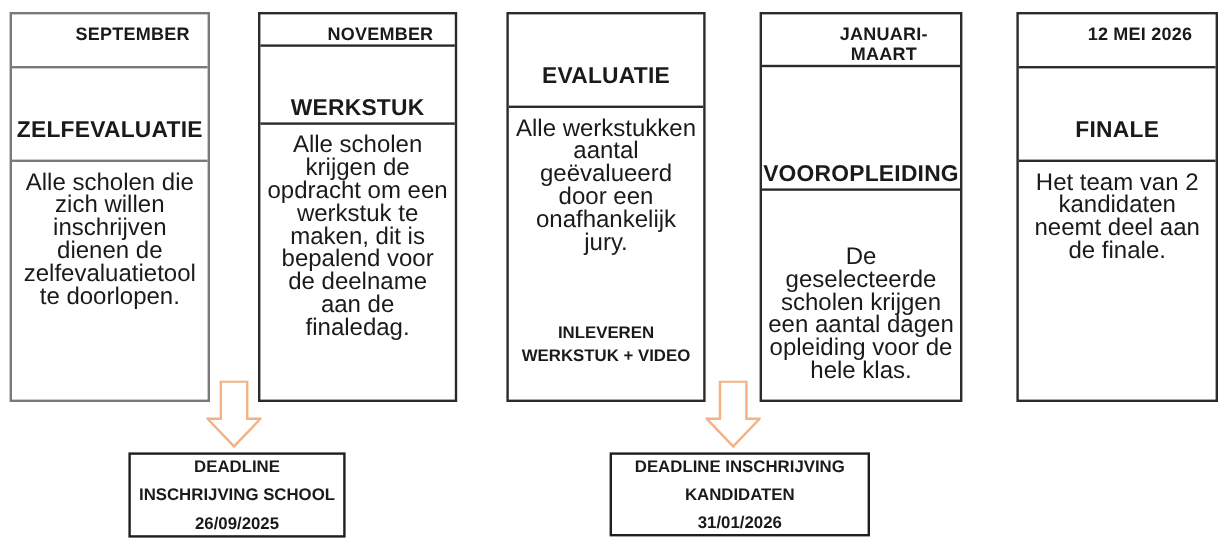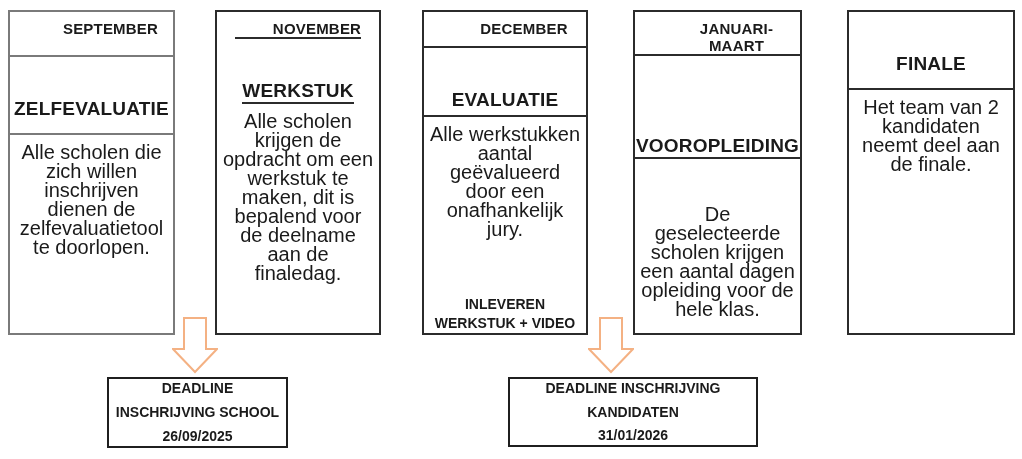--- a/index.html
+++ b/index.html
@@ -22,21 +22,21 @@
     position: absolute;
     top: 10px;
     height: 325px;
     background: #ffffff;
     border: 2px solid var(--bc);
     display: flex;
     flex-direction: column;
     text-align: center;
   }
   .col-0 { left: 8px;   width: 167px; --bc: #7a7a7a; }
-  .col-1 { left: 215px; width: 166px; align-items: center; }
+  .col-1 { left: 215px; width: 166px; }
   .col-2 { left: 422px; width: 166px; }
   .col-3 { left: 633px; width: 169px; gap: 38px; }
   .col-4 { left: 847px; width: 168px; }
 
   .month {
     height: 45px;
     padding-top: 8px;
     font-size: 15px;
     font-weight: bold;
     letter-spacing: 0.2px;
@@ -84,21 +84,21 @@
     border: 2px solid #1f1f1f;
     display: flex;
     flex-direction: column;
     justify-content: space-between;
     text-align: center;
     font-size: 14px;
     line-height: 19px;
     font-weight: bold;
   }
   .deadline-1 { left: 107px; width: 181px; height: 71px; }
-  .deadline-2 { left: 508px; width: 250px; height: 70px; }
+  .deadline-2 { left: 508px; width: 217px; height: 70px; }
 </style>
 </head>
 <body>
 
 <div class="canvas">
 
   <div class="column col-0">
     <div class="month">SEPTEMBER</div>
     <div class="subtitle">ZELFEVALUATIE</div>
     <div class="body-text">Alle scholen die zich willen inschrijven dienen de zelfevaluatietool te doorlopen.</div>
@@ -106,34 +106,34 @@
   </div>
 
   <div class="column col-1">
     <div class="month">NOVEMBER</div>
     <div class="subtitle">WERKSTUK</div>
     <div class="body-text">Alle scholen krijgen de opdracht om een werkstuk te maken, dit is bepalend voor de deelname aan de finaledag.</div>
     <div class="note-text"></div>
   </div>
 
   <div class="column col-2">
-    <div class="month">DECEMBER</div>
     <div class="subtitle">EVALUATIE</div>
     <div class="body-text">Alle werkstukken aantal geëvalueerd door een onafhankelijk jury.</div>
     <div class="note-text">INLEVEREN WERKSTUK + VIDEO</div>
   </div>
 
   <div class="column col-3">
     <div class="month">JANUARI-MAART</div>
     <div class="subtitle">VOOROPLEIDING</div>
     <div class="body-text">De geselecteerde scholen krijgen een aantal dagen opleiding voor de hele klas.</div>
     <div class="note-text"></div>
   </div>
 
   <div class="column col-4">
+    <div class="month">12 MEI 2026</div>
     <div class="subtitle">FINALE</div>
     <div class="body-text">Het team van 2 kandidaten neemt deel aan de finale.</div>
     <div class="note-text"></div>
   </div>
 
   <svg class="arrow arrow-1" viewBox="0 0 46 57">
     <polygon points="12,1 34,1 34,32 45,32 23,55 1,32 12,32" fill="#ffffff" stroke="#F4B183" stroke-width="2" stroke-linejoin="miter"></polygon>
   </svg>
 
   <svg class="arrow arrow-2" viewBox="0 0 46 57">

